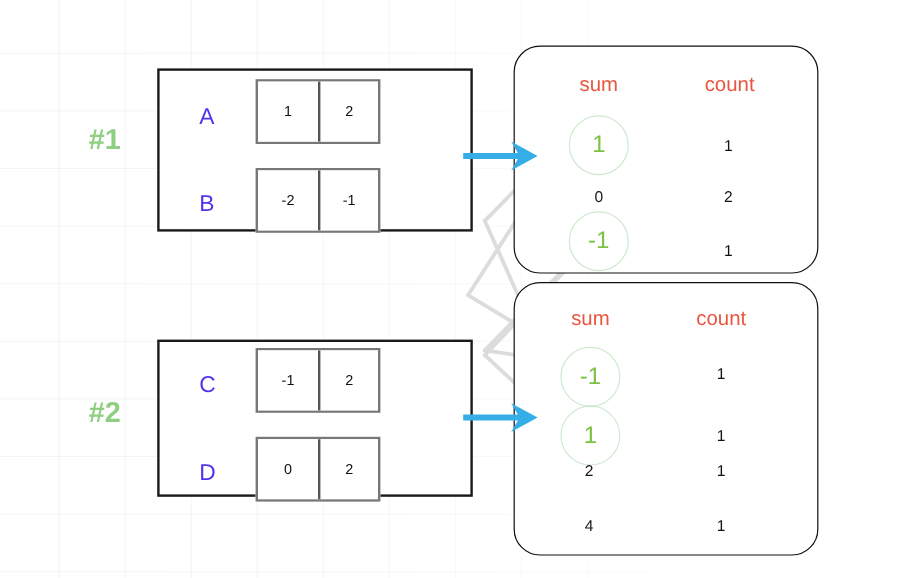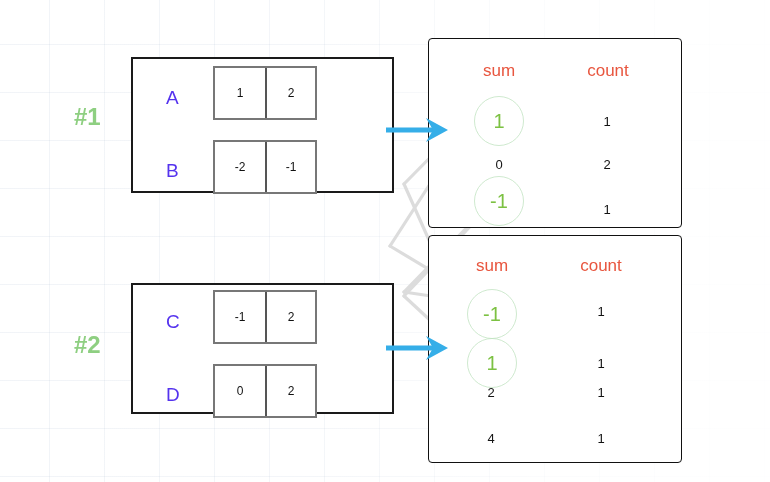--- a/index.html
+++ b/index.html
@@ -69,21 +69,21 @@
     font-size:12px;color:#111111;
     box-sizing:border-box;
     background:#ffffff;
   }
   .cell.right{border-left:2px solid #555555;}
 
   
   .out-panel{
     position:absolute;
     border:1.6px solid #111111;
-    border-radius:4px;
+    border-radius:22px;
     background:#ffffff;
     box-sizing:border-box;
     text-align:right;
   }
   #out-panel-1{left:428px;top:38px;width:254px;height:190px;}
   #out-panel-2{left:428px;top:235px;width:254px;height:228px;}
 
   .col-head{
     position:absolute;
     font-size:17px;

